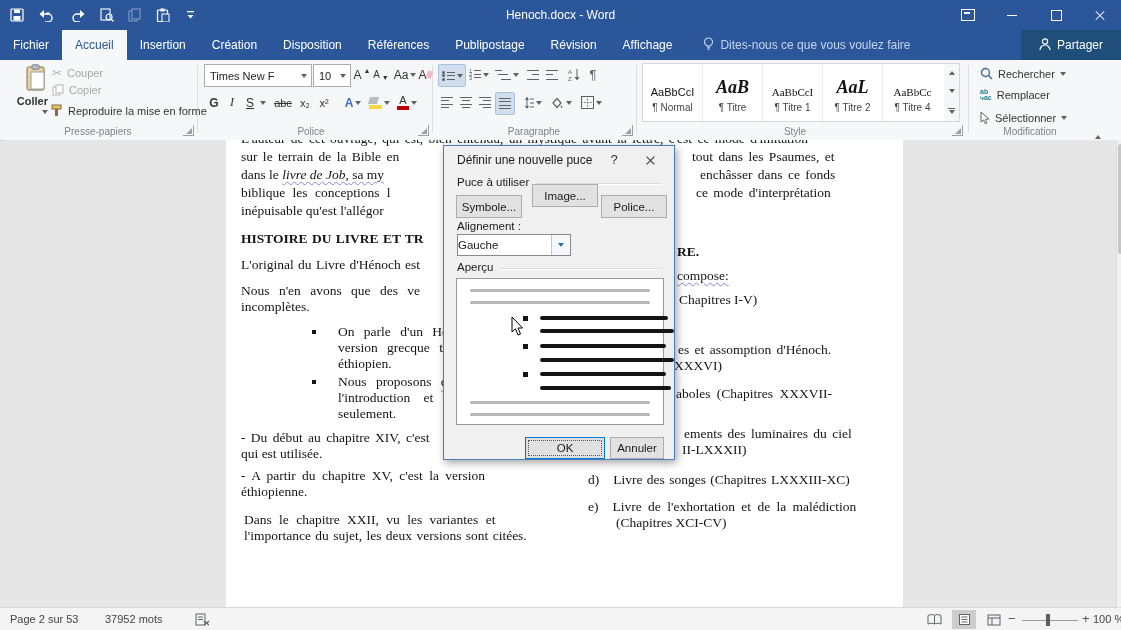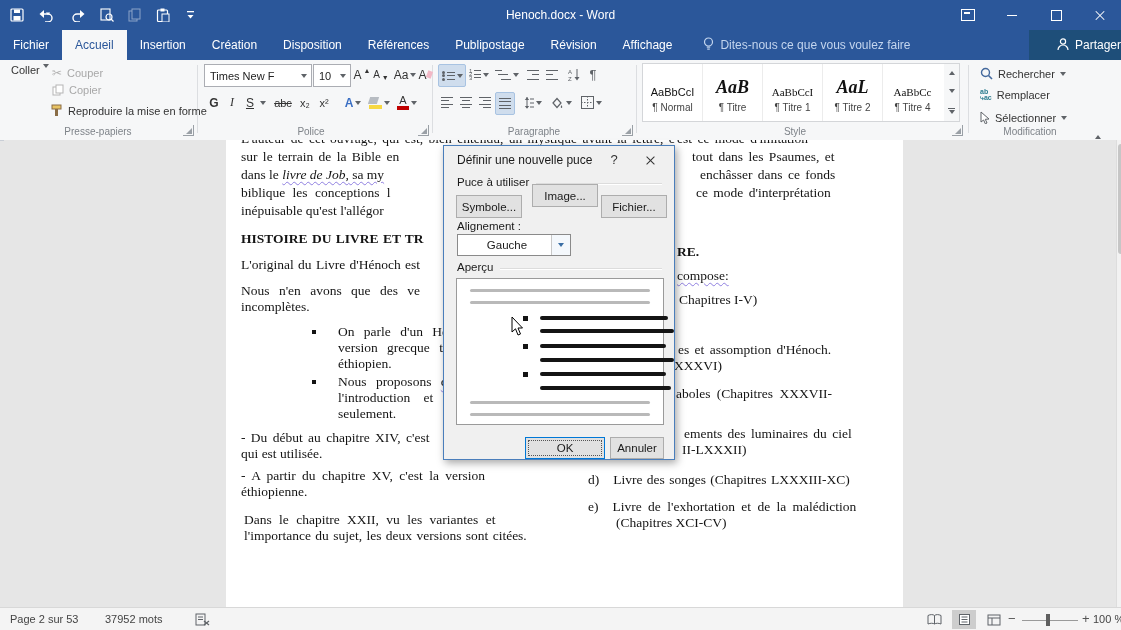--- a/index.html
+++ b/index.html
@@ -18,31 +18,31 @@
   .max-box{width:9px;height:9px;border:1px solid #fff;}
   .x1,.x2{position:absolute;width:12px;height:1px;background:#fff;}
   .x1{transform:rotate(45deg);} .x2{transform:rotate(-45deg);}
   .rdo-box{width:12px;height:10px;border:1px solid #fff;position:relative;}
   .rdo-box:after{content:"";position:absolute;left:2px;top:2px;width:6px;height:2px;background:#fff;}
   
   .tabrow{position:absolute;left:0;top:30px;width:1121px;height:30px;background:#2b579a;display:flex;align-items:stretch;}
   .tab{padding:0 13px;line-height:30px;font-size:12px;color:#fff;white-space:nowrap;}
   .tab.active{background:#f6f7f8;color:#2b579a;}
   .tellme{display:flex;align-items:center;gap:6px;margin-left:18px;font-size:12px;color:#c3d5ee;}
-  .share{position:absolute;right:0;top:0;width:92px;height:30px;background:#1e4e79;color:#fff;font-size:12px;
-         display:flex;align-items:center;justify-content:flex-end;gap:6px;}
+  .share{position:absolute;right:0;top:0;width:100px;height:30px;background:#1e4e79;color:#fff;font-size:12px;
+         display:flex;align-items:center;justify-content:center;gap:6px;}
   
   .ribbon{position:absolute;left:0;top:60px;width:1121px;height:80px;background:#f6f7f8;border-bottom:1px solid #c9ced6;}
   .gsep{position:absolute;top:5px;width:1px;height:68px;background:#dcdee1;}
   .glabel{position:absolute;top:66px;font-size:10px;color:#7e8389;white-space:nowrap;transform:translateX(-50%);}
   .launch{position:absolute;top:65px;width:10px;height:10px;border-left:1px solid #9aa0a6;border-top:1px solid #9aa0a6;transform:rotate(180deg);}
   .launch:after{content:"";position:absolute;left:1px;top:1px;border:3px solid transparent;border-top-color:#9aa0a6;border-left-color:#9aa0a6;}
   .rlab{font-size:11px;color:#333;}
   .car{display:inline-block;width:0;height:0;border-left:3px solid transparent;border-right:3px solid transparent;border-top:4px solid #5f6368;vertical-align:middle;}
-  .bigbtn{position:absolute;display:flex;flex-direction:row;align-items:flex-start;justify-content:flex-start;gap:3px;}
+  .bigbtn{position:absolute;display:flex;flex-direction:column;align-items:flex-end;justify-content:flex-start;gap:3px;font-weight:bold;}
   .smallrow{position:absolute;display:flex;align-items:center;gap:5px;font-size:11px;color:#333;white-space:nowrap;}
   .disabled{color:#a8a8a8;}
   .combo{position:absolute;height:21px;background:#fff;border:1px solid #abadb3;display:flex;align-items:center;font-size:11px;color:#222;}
   .combo .val{flex:1;padding-left:5px;overflow:hidden;white-space:nowrap;}
   .combo .dd{width:14px;display:flex;justify-content:center;}
   .tbtn{position:absolute;height:21px;display:flex;align-items:center;justify-content:center;gap:2px;font-size:12px;color:#333;}
   .sel{background:#cfdded;border:1px solid #a8c3e2;border-radius:2px;}
   .ulh{height:10px;display:flex;flex-direction:column;justify-content:space-between;}
   .ln{height:1px;background:#5f6368;}
   .gallery{position:absolute;left:642px;top:3px;width:302px;height:57px;background:#fff;border:1px solid #d4d6d9;display:flex;}
@@ -70,21 +70,21 @@
   .dialog{position:absolute;left:443px;top:145px;width:230px;height:313px;background:#f0f0f0;
           border:1px solid #4a7ebb;box-shadow:2px 3px 8px rgba(0,0,0,.35);font-size:11.5px;color:#1a1a1a;z-index:50;}
   .dlg-title{position:absolute;left:13px;top:7px;font-size:12px;}
   .dlg-help{position:absolute;left:162px;top:6px;width:16px;height:16px;text-align:center;font-size:13px;color:#333;}
   .dlg-close{position:absolute;left:198px;top:6px;width:18px;height:16px;}
   .dlg-close .x1,.dlg-close .x2{background:#333;width:11px;left:3px;top:8px;}
   .grp{position:absolute;left:13px;white-space:nowrap;}
   .grpline{position:absolute;height:1px;background:#dcdcdc;border-bottom:1px solid #fff;}
   .dbtn{position:absolute;height:21px;background:#e1e1e1;border:1px solid #adadad;display:flex;align-items:center;justify-content:center;font-size:11.5px;color:#1a1a1a;}
   .dcombo{position:absolute;left:13px;top:88px;width:112px;height:20px;background:#fff;border:1px solid #8a8a8a;display:flex;align-items:center;}
-  .dcombo .val{flex:1;padding-left:5px;text-align:center;}
+  .dcombo .val{flex:1;}
   .dcombo .dd{width:18px;height:100%;display:flex;align-items:center;justify-content:center;border-left:1px solid #c8c8c8;background:#f4f8fc;}
   .pvbox{position:absolute;left:12px;top:132px;width:206px;height:145px;background:#fff;border:1px solid #9a9a9a;}
   .gline{position:absolute;height:3px;background:#b9b9b9;border-radius:2px;}
   .kline{position:absolute;height:3.5px;background:#141414;border-radius:2px;}
   .kbul{position:absolute;width:5px;height:5px;background:#141414;}
   .okbtn{position:absolute;left:81px;top:291px;width:78px;height:20px;background:#e1e1e1;border:1px solid #0078d7;
          display:flex;align-items:center;justify-content:center;outline:1px dotted #555;outline-offset:-4px;}
   .cxbtn{position:absolute;left:166px;top:291px;width:52px;height:20px;background:#e1e1e1;border:1px solid #adadad;
          display:flex;align-items:center;justify-content:center;}
   
@@ -530,21 +530,21 @@
     <div class="grp" style="top:30px">Puce à utiliser</div>
     <div class="grpline" style="left:92px;top:37px;width:126px"></div>
 
     <div class="dbtn u-first" style="left:12px;top:49px;width:64px">
         <span>Symbole...</span>
       </div>
     <div class="dbtn" style="left:88px;top:38px;width:64px">
         <span>Image...</span>
       </div>
     <div class="dbtn" style="left:157px;top:49px;width:64px">
-        <span>Fichier...</span>
+        <span>Police...</span>
       </div>
 
     <div class="grp" style="top:74px">Alignement :</div>
     <div class="dcombo">
       <span class="val">Gauche</span>
       <span class="dd">
           <span class="chev dn" style="border-top-color:#3a6ea5"></span>
         </span>
     </div>
 

